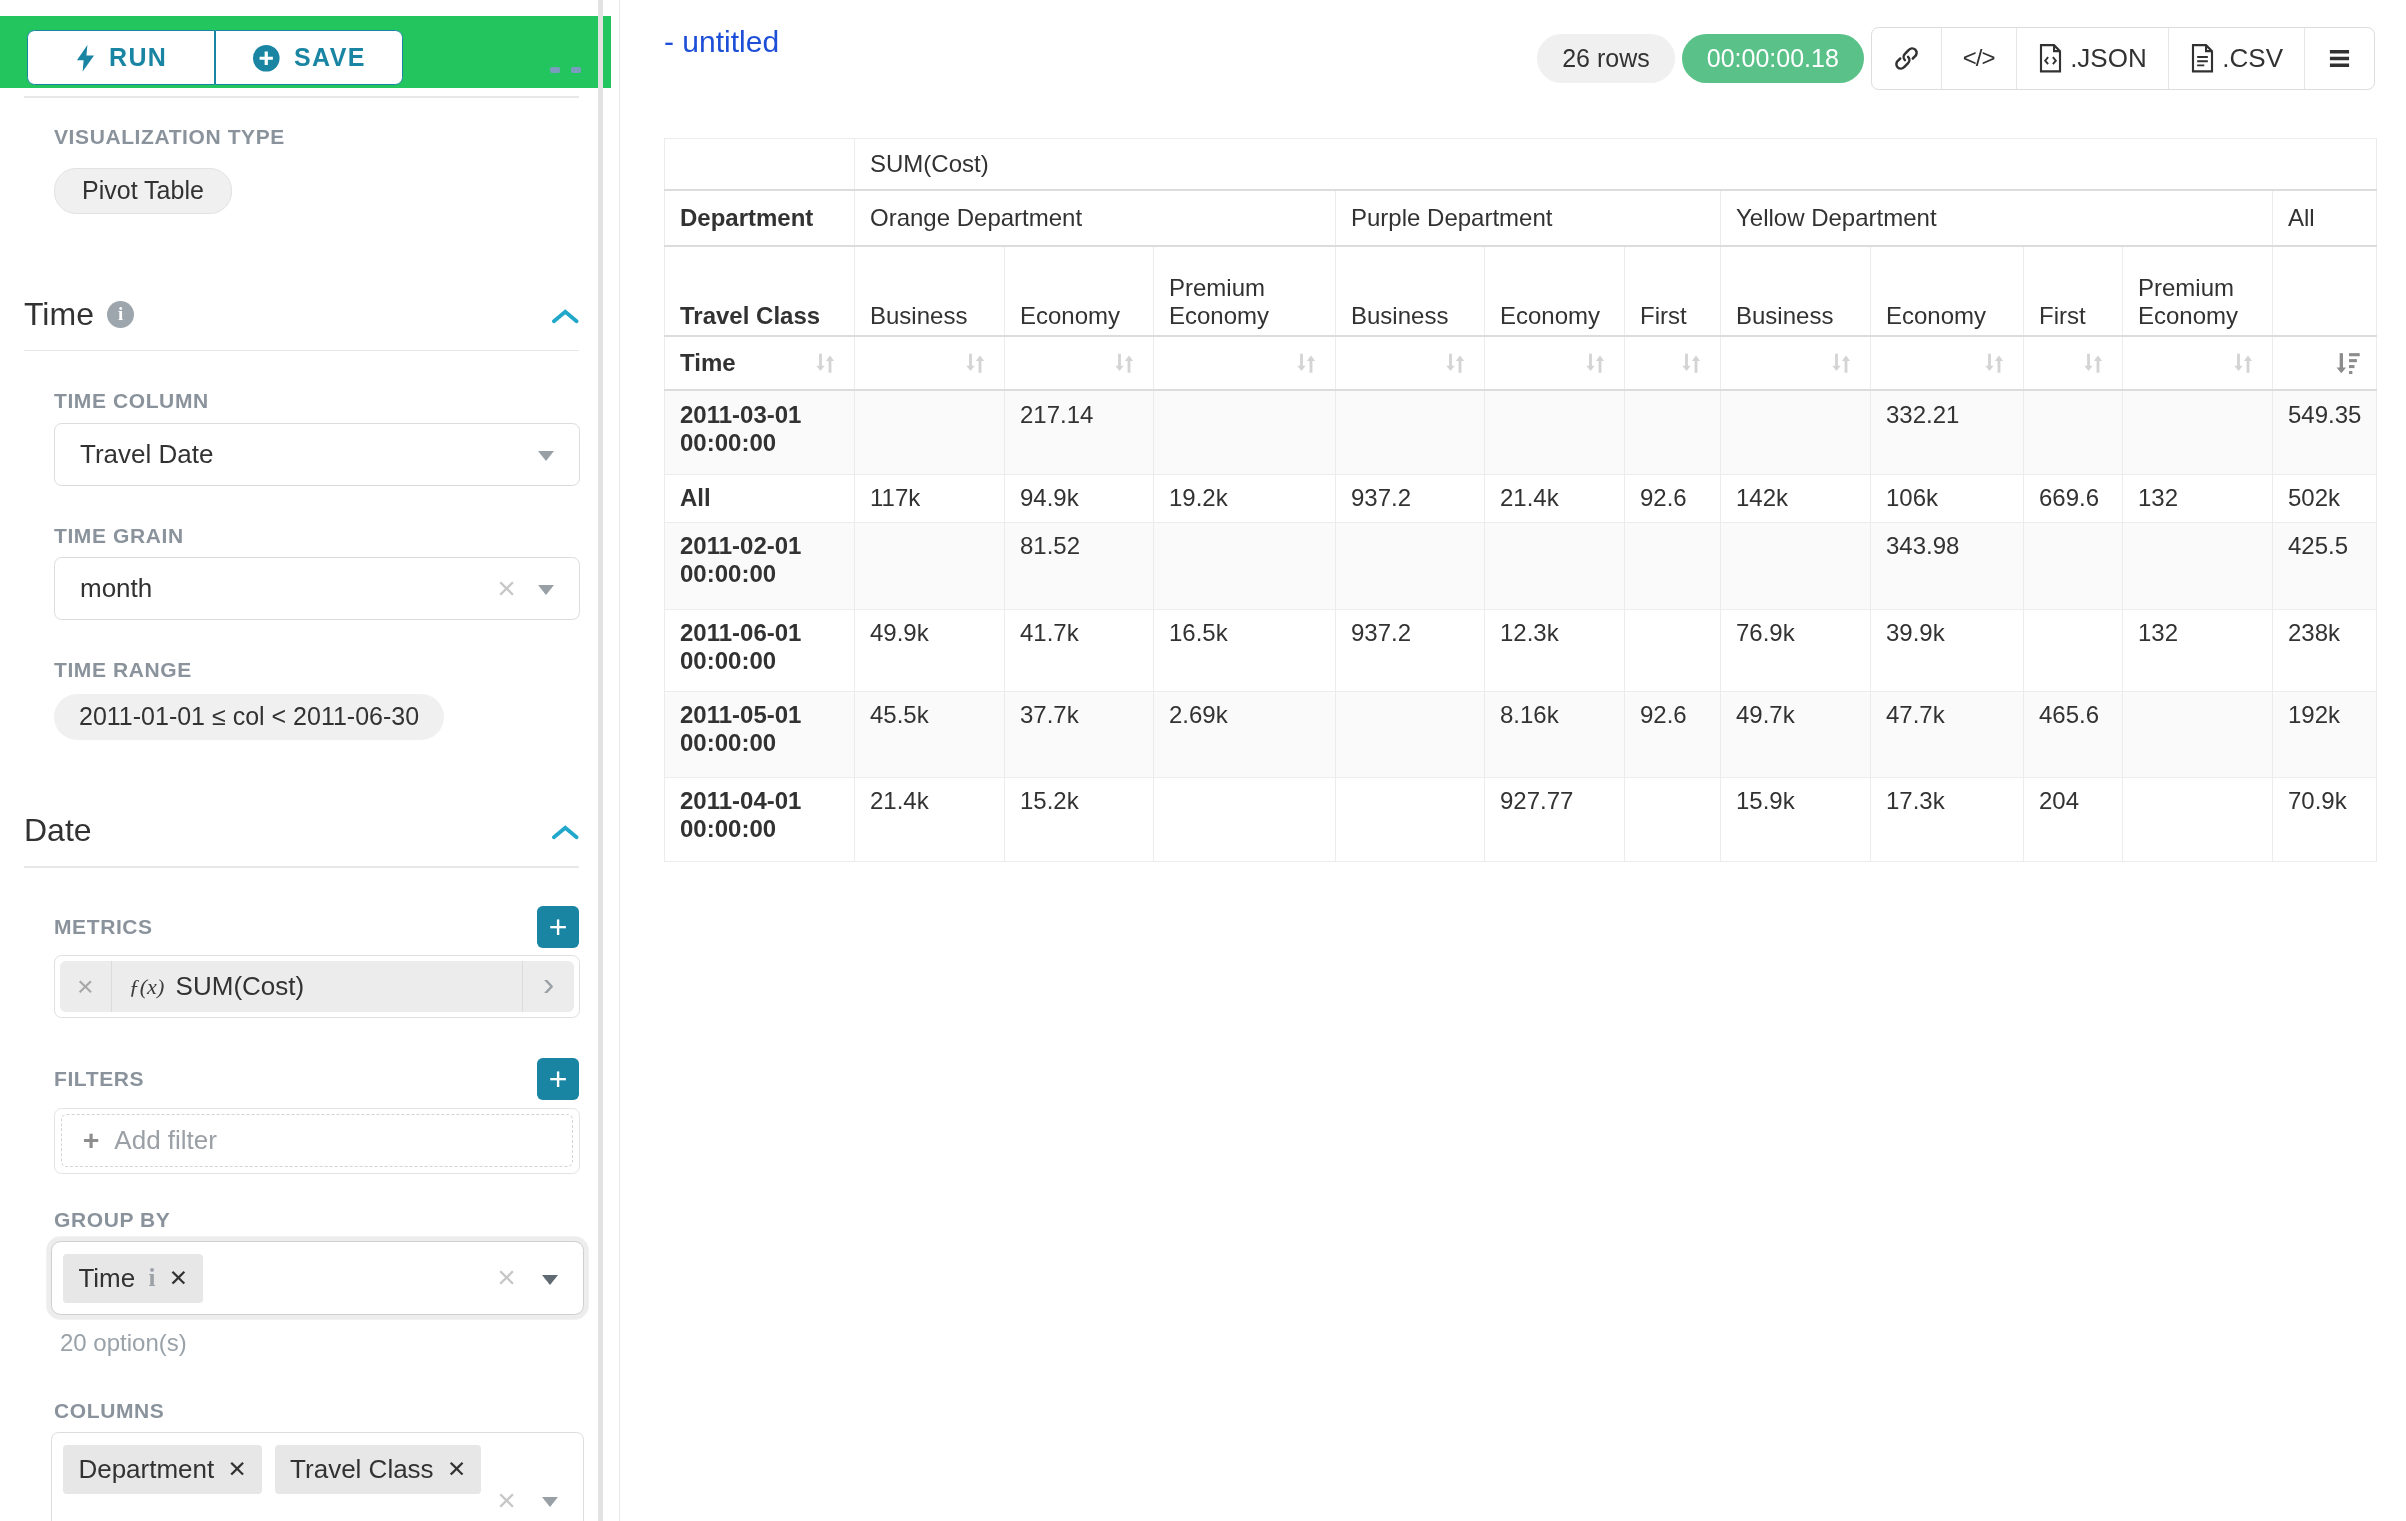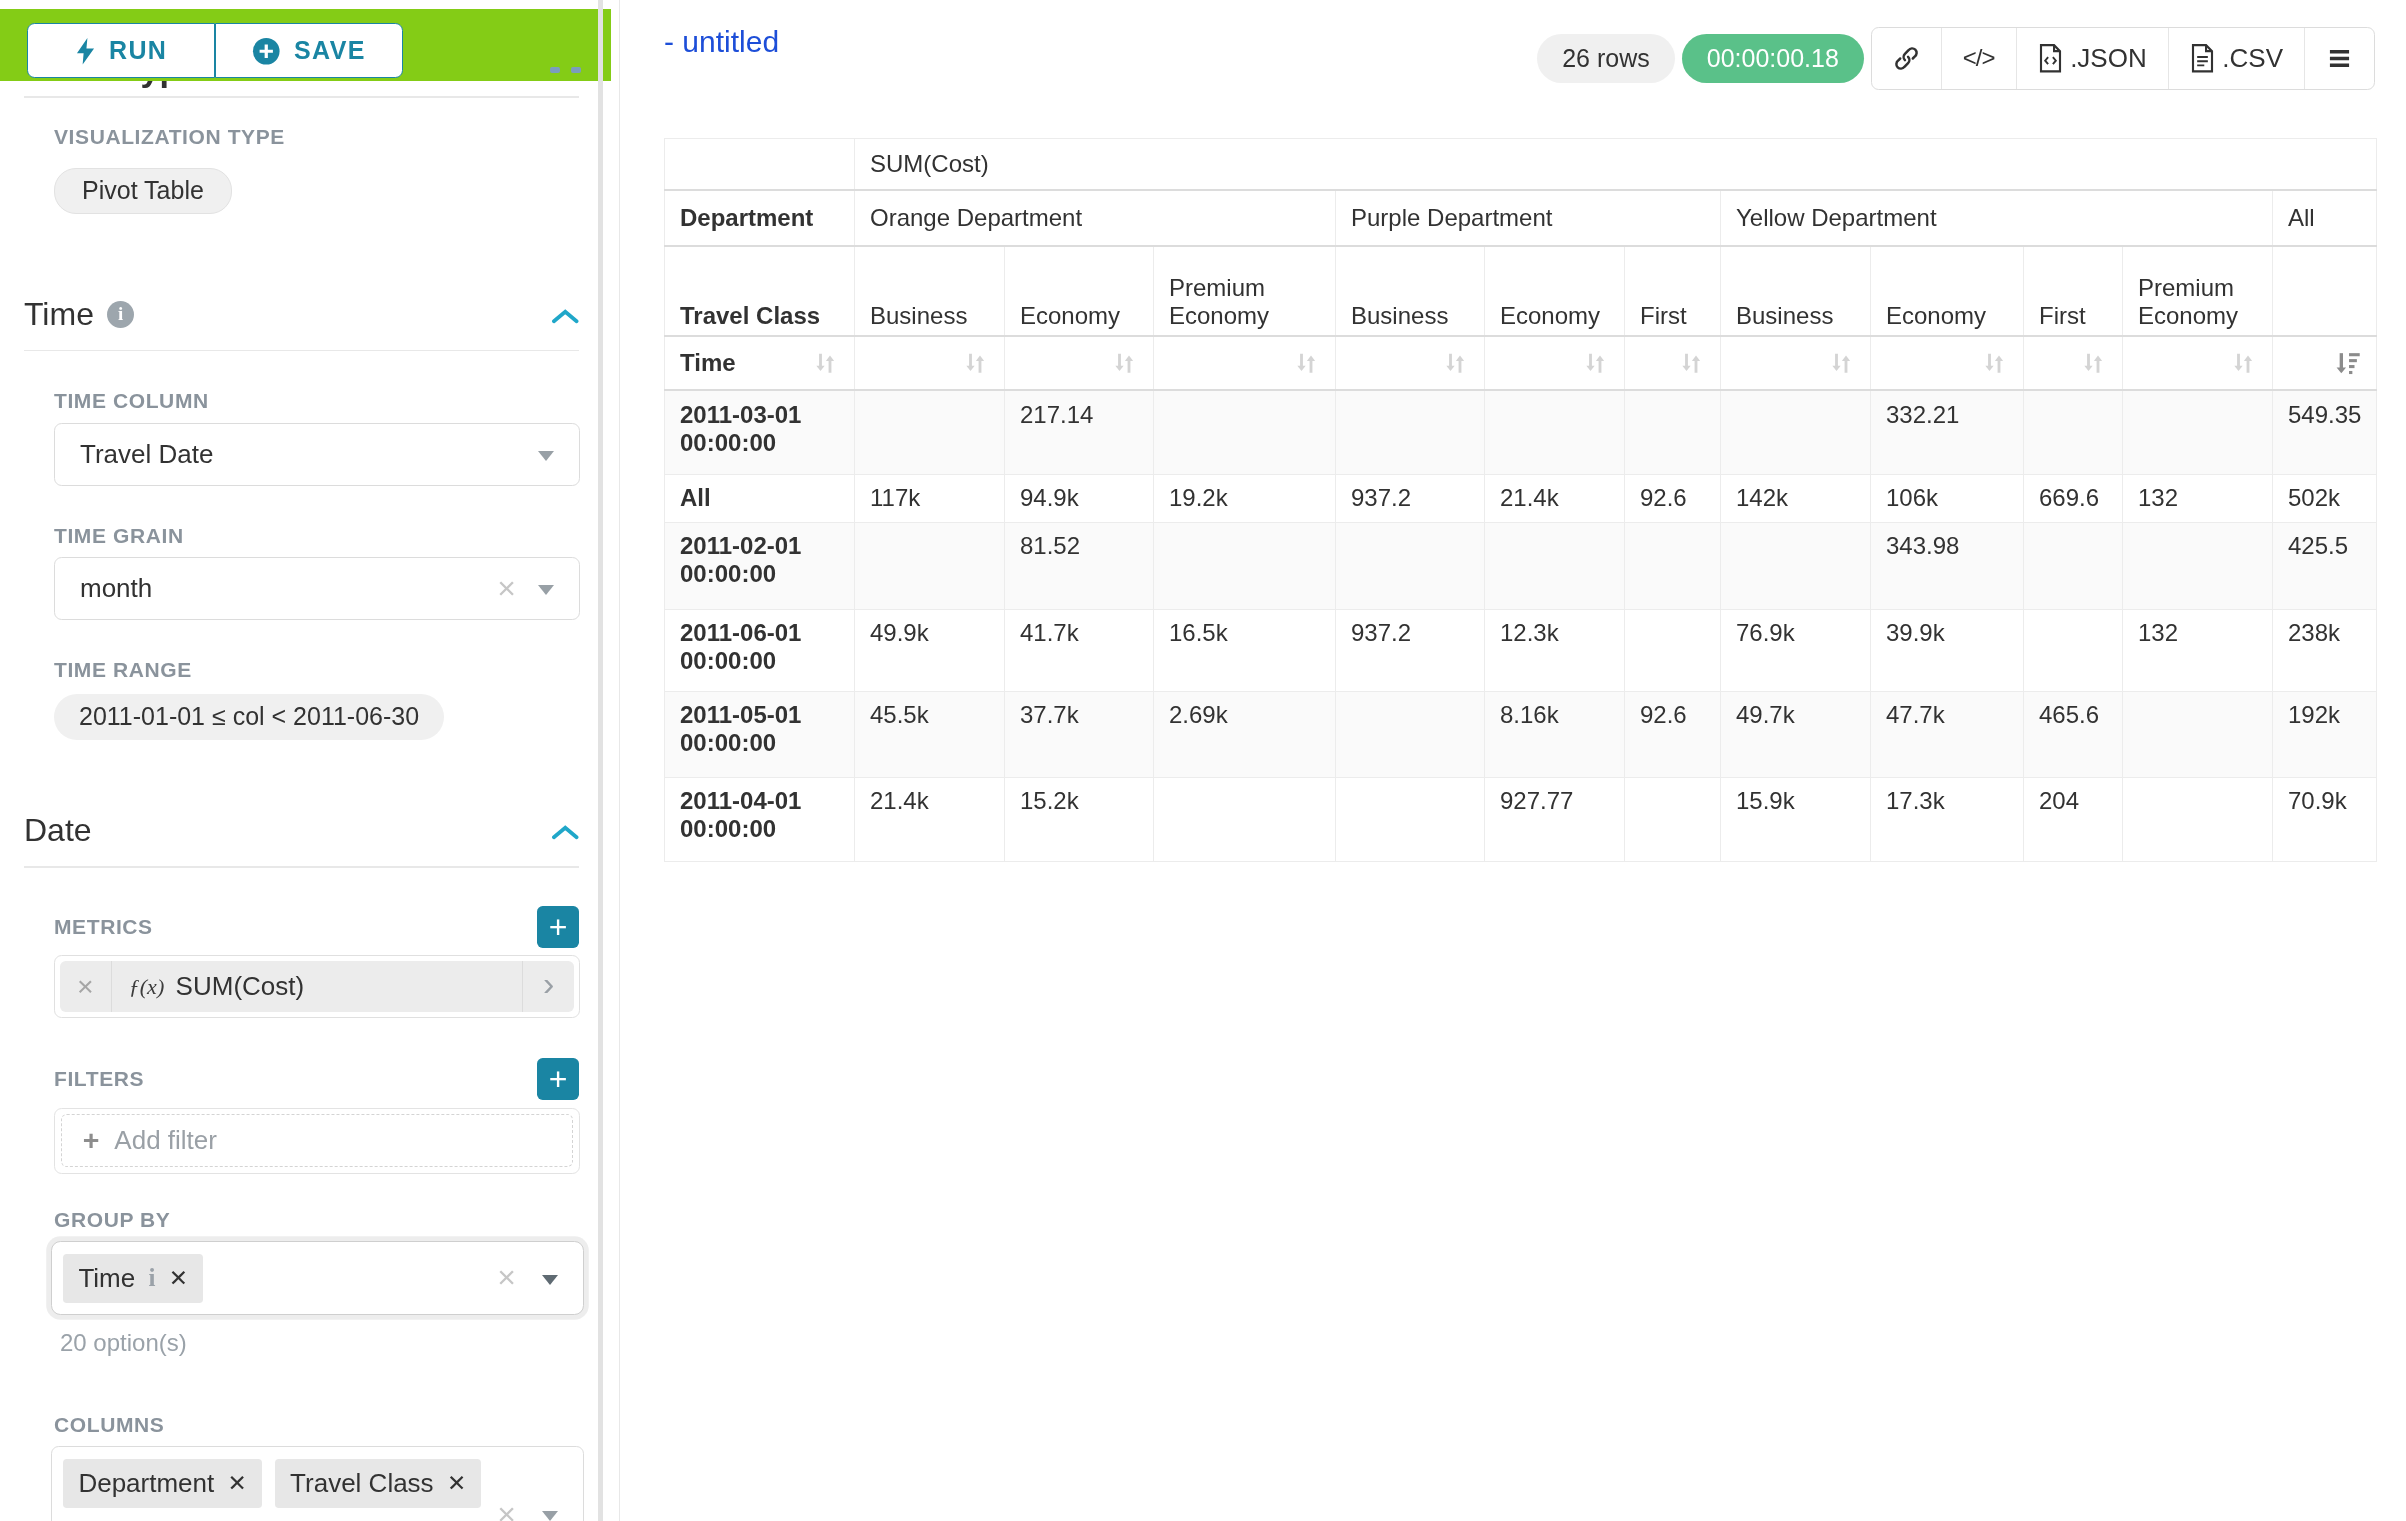--- a/index.html
+++ b/index.html
@@ -2,21 +2,21 @@
 <html style="font-size:15px"><head>
 <meta charset="utf-8">
 <style>
   html,body{margin:0;padding:0;background:#fff;}
   #app{position:relative;width:2406px;height:1522px;overflow:hidden;background:#fff;
        font-family:"Liberation Sans","DejaVu Sans",sans-serif;color:#323232;}
 
   
   .panel{position:absolute;left:0;top:0;width:620px;height:1522px;border-right:1.9px solid #e8e8e8;box-sizing:border-box;}
   .scroll-track{position:absolute;top:0;right:16px;width:4.8px;height:1522px;background:#e2e2e2;z-index:4;}
-  .panel-header{position:absolute;top:9px;left:0;right:7.6px;height:72px;background:#84cc16;z-index:3;}
+  .panel-header{position:absolute;top:16px;left:0;right:7.6px;height:72px;background:#22c55e;z-index:3;}
   .btn-group{position:absolute;left:27px;top:14.3px;display:flex;}
   .btn{height:55px;min-width:188px;display:flex;align-items:center;justify-content:center;gap:13.3px;
        border:1.9px solid #1a85a3;color:#1a85a3;font-weight:700;font-size:25px;letter-spacing:1.4px;
        background:#fff;box-sizing:border-box;cursor:pointer;}
   .btn-run{border-radius:7.6px 0 0 7.6px;border-right-width:1px;}
   .btn-save{border-radius:0 7.6px 7.6px 0;border-left-width:1px;}
   .blue-dot{position:absolute;width:9.5px;height:5.7px;background:#7b9dbd;border-radius:1.9px;top:67px;z-index:5;}
 
   .panel-content{position:relative;padding:49px 40px 0 24px;z-index:1;}
   .clipped-heading{font-size:34px;font-weight:600;color:#323232;margin:0;line-height:41px;}
@@ -190,21 +190,21 @@
         <span><span class="tag">
               <span>Time</span>
               <span class="tag-i">i</span>
               <span class="tag-x">✕</span>
             </span></span>
         <span class="clear-x">×</span>
         <span class="caret" style="border-top-color:#5f6a72;"></span>
       </div>
       <div class="hint">20 option(s)</div>
 
-      <div class="ctl-label" style="margin-top:56px;">COLUMNS</div>
+      <div class="ctl-label" style="margin-top:42px;">COLUMNS</div>
       <div class="tag-select cols">
         <span><span class="tag">
               <span>Department</span>
               <span class="tag-x">✕</span>
             </span><span class="tag">
               <span>Travel Class</span>
               <span class="tag-x">✕</span>
             </span></span>
         <span class="clear-x">×</span>
         <span class="caret"></span>

